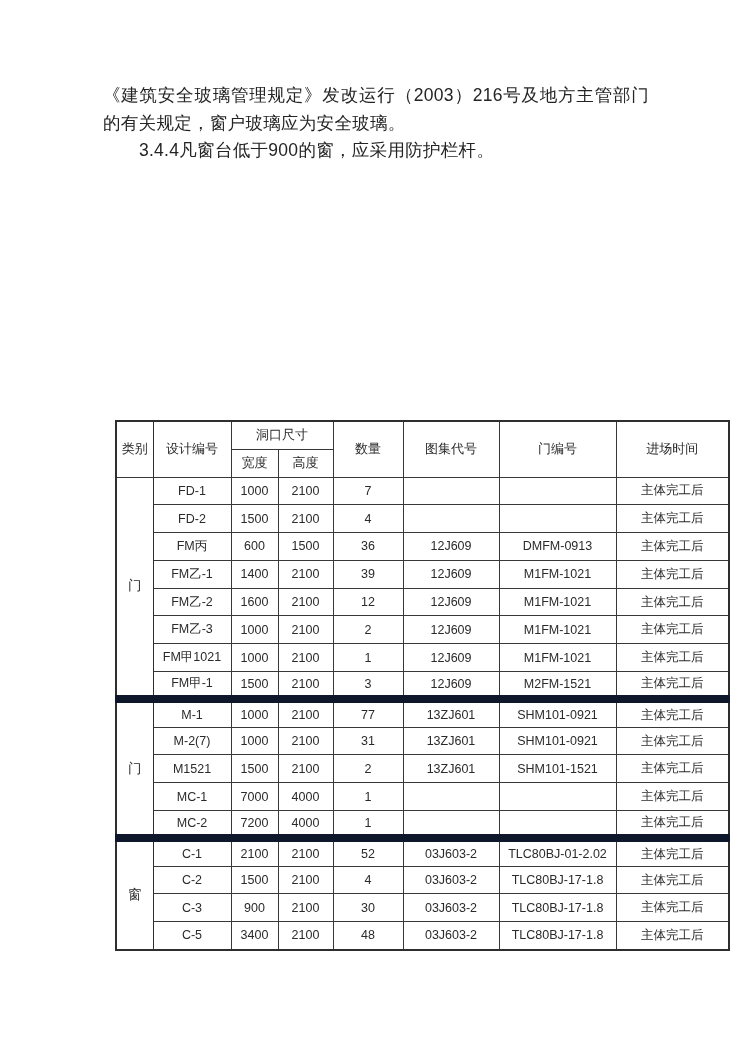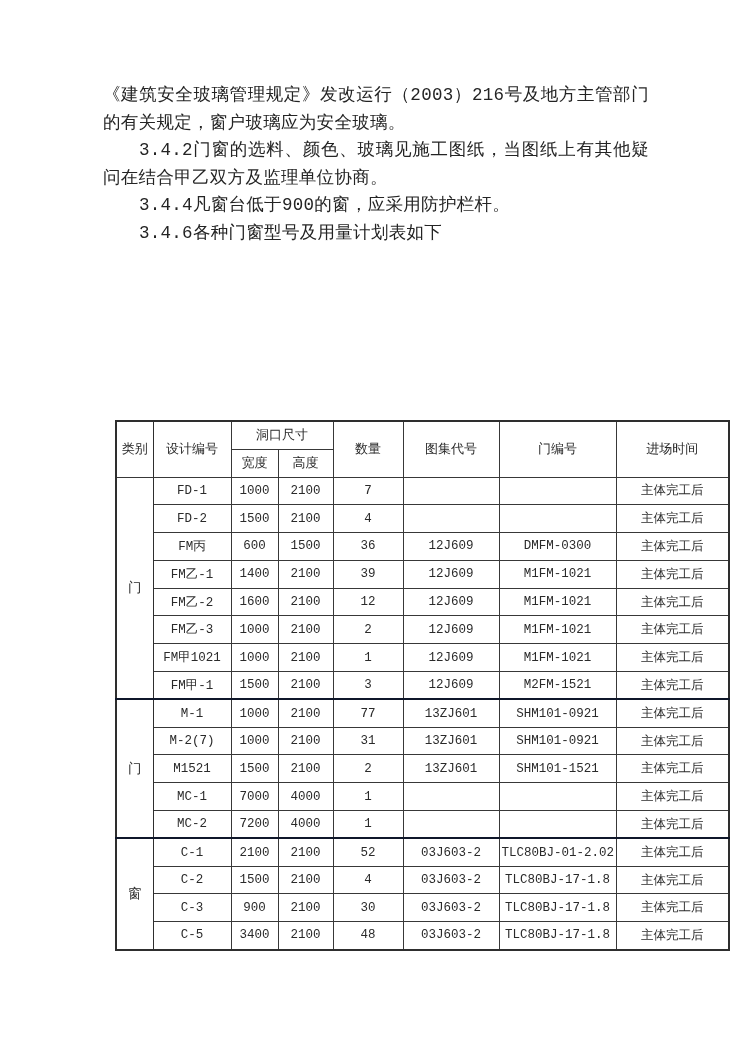--- a/index.html
+++ b/index.html
@@ -2,21 +2,21 @@
 <html><head>
 <meta charset="utf-8">
 <style>
   * { box-sizing: border-box; }
   html, body { margin: 0; padding: 0; background: #ffffff; }
   .page {
     position: relative;
     width: 744px;
     height: 1052px;
     background: #ffffff;
-    font-family: Liberation Mono, monospace;
+    font-family: Liberation Sans, sans-serif;
     color: #242424;
     overflow: hidden;
   }
   .body-text {
     position: absolute;
     left: 103px;
     top: 82px;
     width: 546px;
     font-size: 17.5px;
     line-height: 27.6px;
@@ -42,32 +42,30 @@
     vertical-align: middle;
     font-weight: normal;
     padding: 0 2px;
     overflow: hidden;
     white-space: nowrap;
   }
   .dw-table thead th { height: 28px; font-size: 13px; }
   .dw-table tbody td { height: 27.8px; }
   .dw-table td.cat { font-size: 13.5px; border-right: 1.5px solid #2e2e2e; }
   .dw-table th.cat-h { border-right: 1.5px solid #2e2e2e; }
-  .dw-table tr.group-start td { border-top: 2px solid #0f172a; }
+  .dw-table tr.group-start td { border-top: 8px solid #0f172a; }
 </style>
 </head>
 <body>
 
 <div class="page">
 
   <div class="body-text">
     <p>《建筑安全玻璃管理规定》发改运行（2003）216号及地方主管部门的有关规定，窗户玻璃应为安全玻璃。</p>
-    <p class="indent">3.4.2门窗的选料、颜色、玻璃见施工图纸，当图纸上有其他疑问在结合甲乙双方及监理单位协商。</p>
     <p class="indent">3.4.4凡窗台低于900的窗，应采用防护栏杆。</p>
-    <p class="indent">3.4.6各种门窗型号及用量计划表如下</p>
   </div>
 
   <table class="dw-table">
     <colgroup>
       <col style="width:37px">
       <col style="width:78px">
       <col style="width:47px">
       <col style="width:55px">
       <col style="width:70px">
       <col style="width:96px">
@@ -108,21 +106,21 @@
           <td></td>
           <td></td>
           <td>主体完工后</td>
         </tr>
         <tr>
           <td>FM丙</td>
           <td>600</td>
           <td>1500</td>
           <td>36</td>
           <td>12J609</td>
-          <td>DMFM-0300</td>
+          <td>DMFM-0913</td>
           <td>主体完工后</td>
         </tr>
         <tr>
           <td>FM乙-1</td>
           <td>1400</td>
           <td>2100</td>
           <td>39</td>
           <td>12J609</td>
           <td>M1FM-1021</td>
           <td>主体完工后</td>

